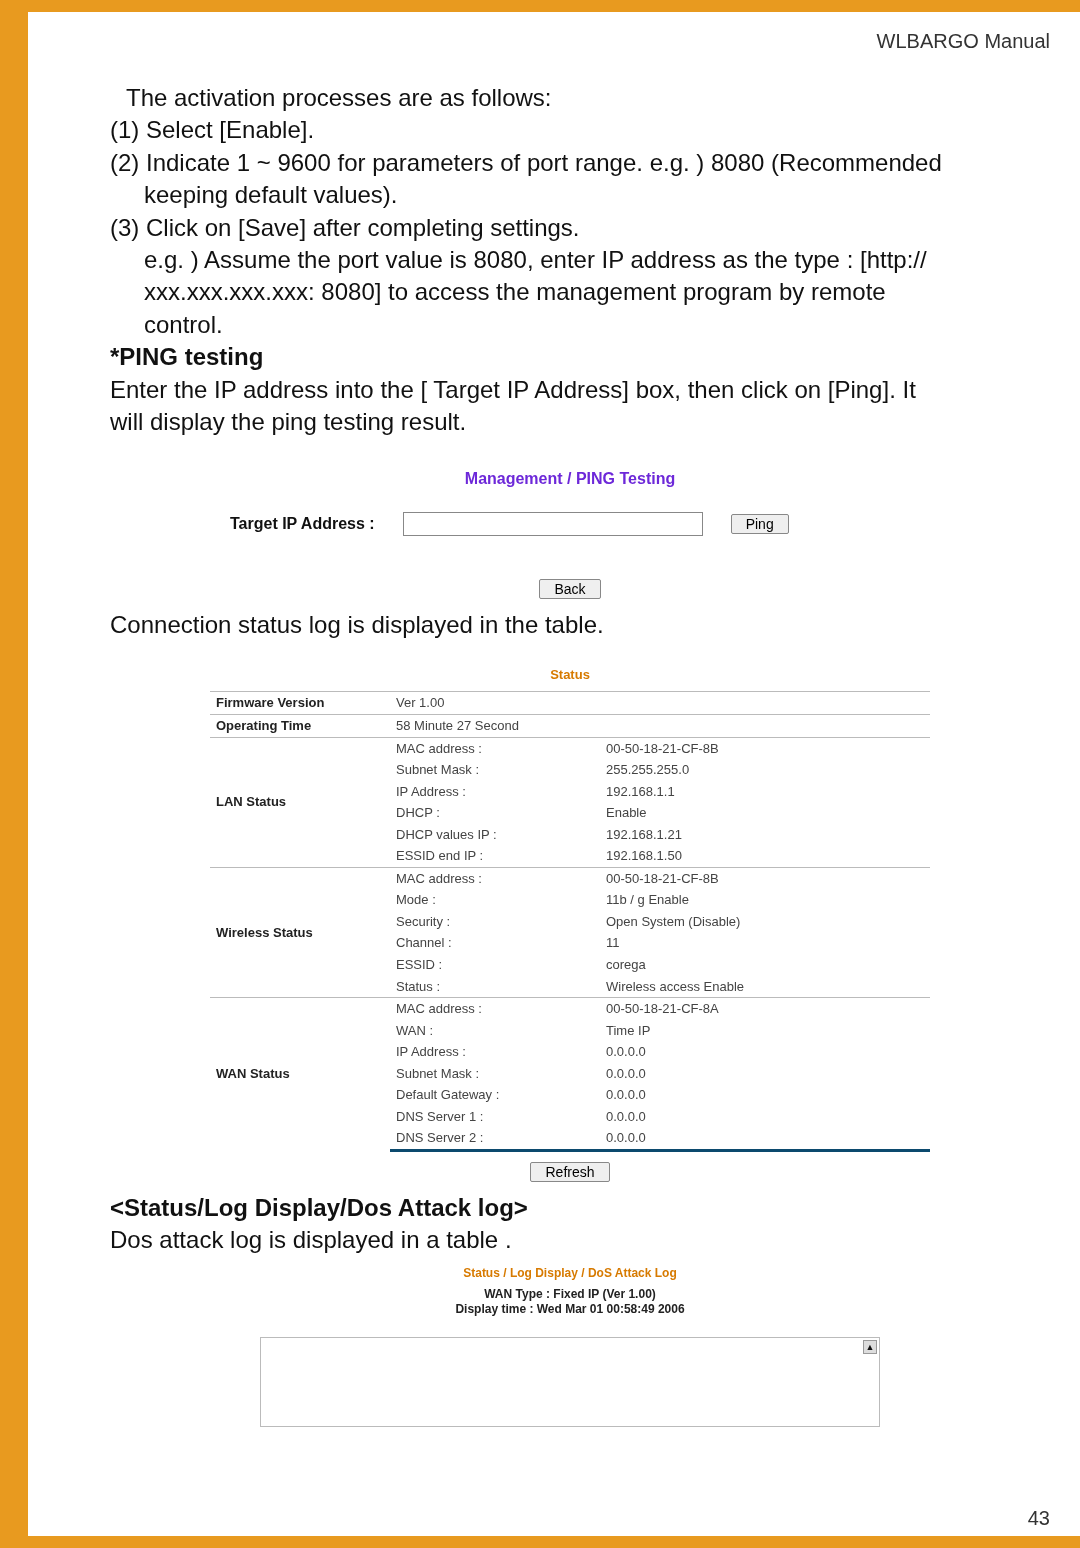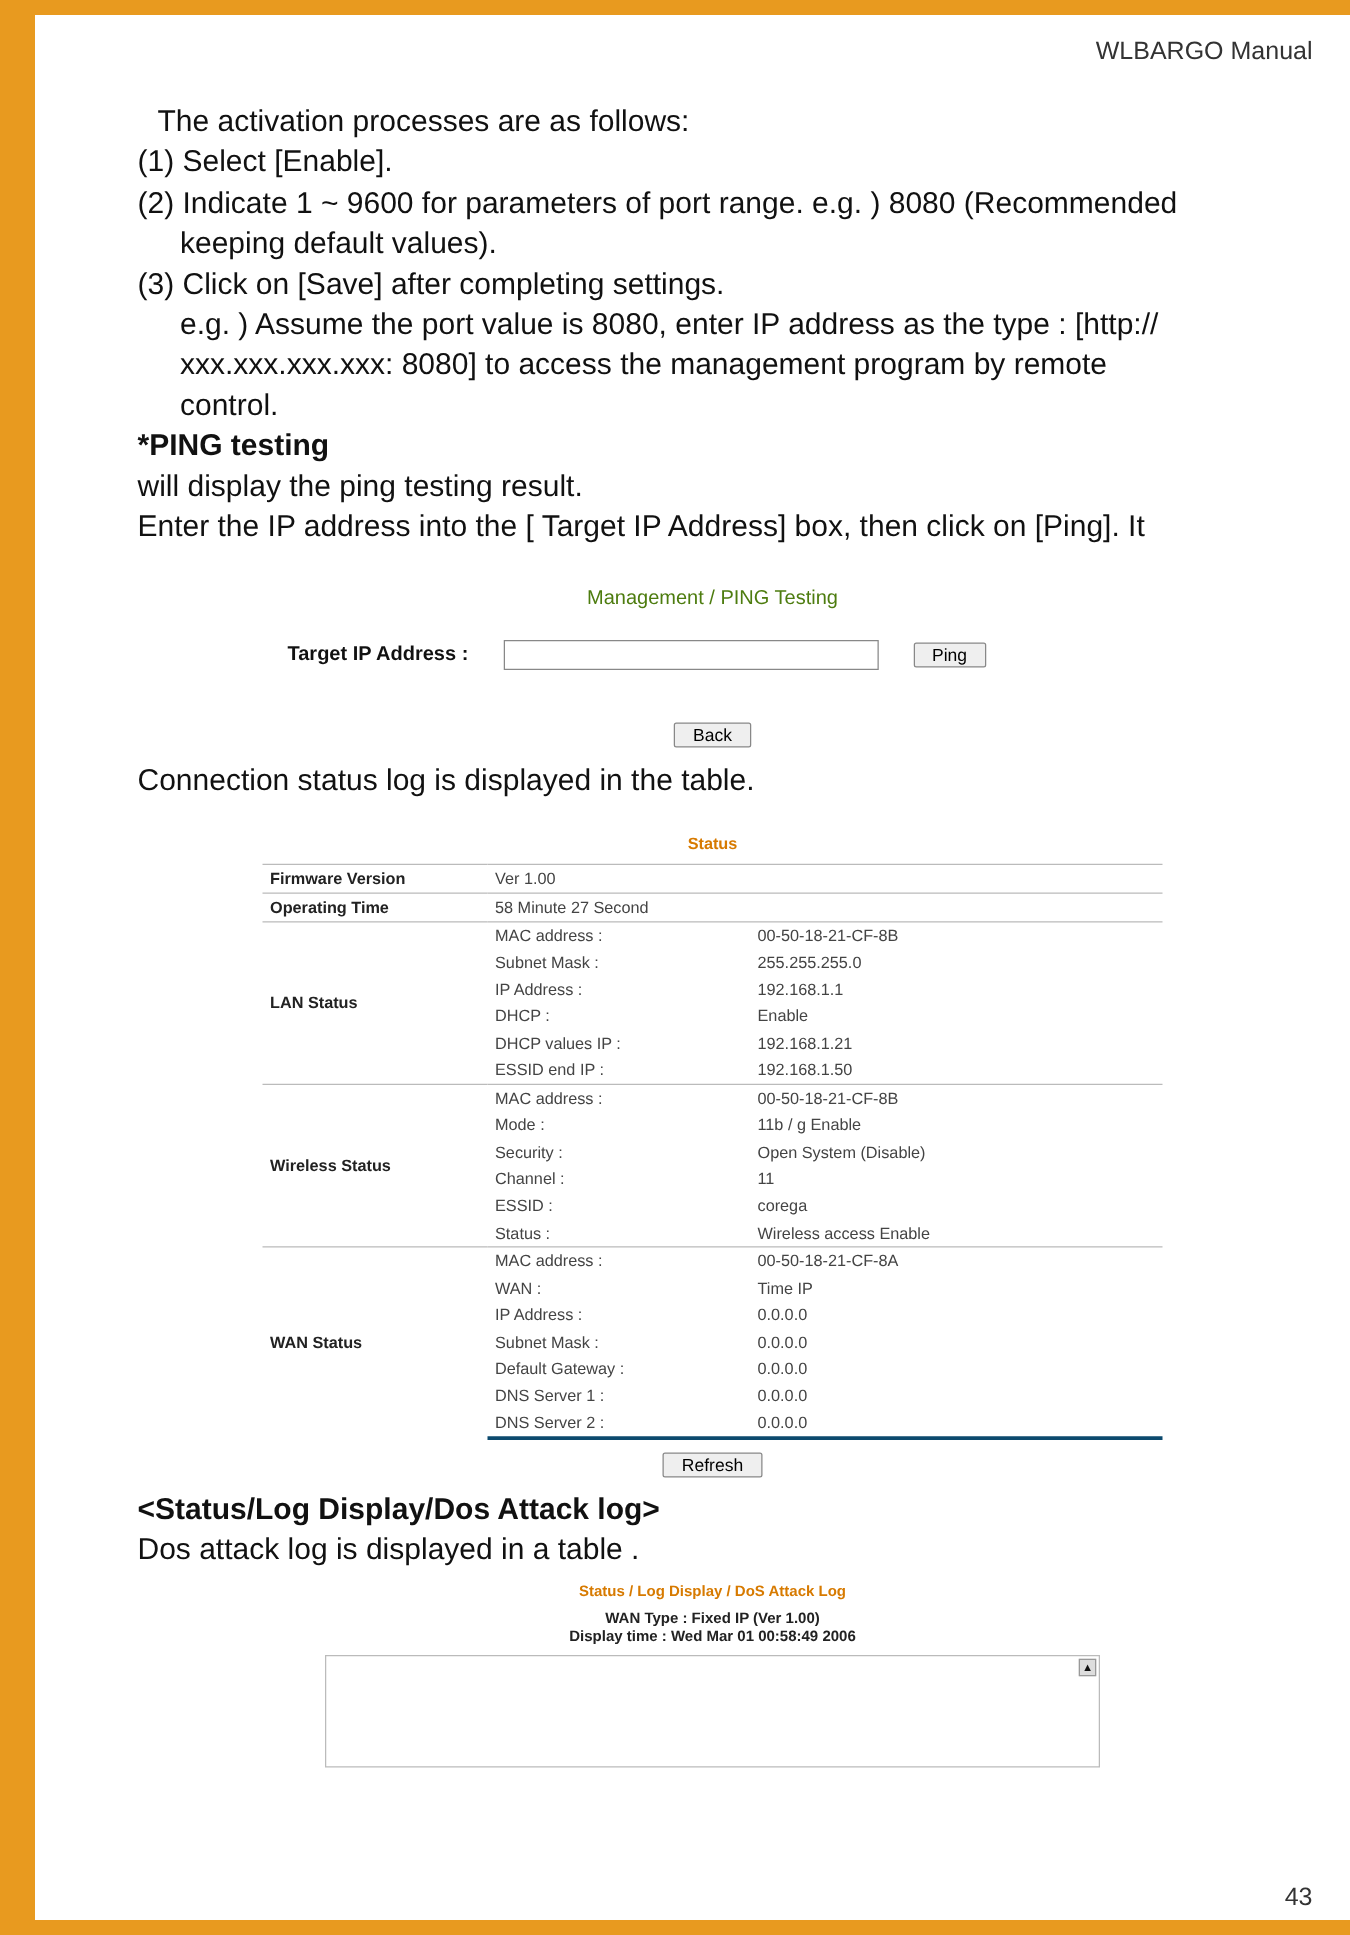--- a/index.html
+++ b/index.html
@@ -46,22 +46,22 @@
     margin-top: 24px;
   }
   
   .ping-panel {
     width: 680px;
     margin: 30px auto 10px auto;
     text-align: center;
     font-size: 16px;
   }
   .ping-title {
-    color: #4d7c0f;
-    font-weight: 400;
+    color: #6d28d9;
+    font-weight: 700;
     margin-bottom: 22px;
   }
   .ping-row {
     display: flex;
     align-items: center;
     gap: 28px;
     justify-content: flex-start;
     padding-left: 0;
   }
   .ping-label { font-weight: 700; color: #111; white-space: nowrap; }
@@ -114,21 +114,21 @@
     width: 620px;
     margin: 8px auto 0 auto;
     font-size: 12px;
     text-align: center;
   }
   .dos-title {
     color: #d77a00;
     font-weight: 700;
     margin-bottom: 6px;
   }
-  .dos-meta { font-weight: 700; color: #222; line-height: 1.3; margin-bottom: 6px; }
+  .dos-meta { font-weight: 700; color: #222; line-height: 1.3; margin-bottom: 19px; }
   .dos-box {
     width: 100%;
     height: 90px;
     border: 1px solid #bbb;
     background: #fff;
     position: relative;
   }
   .dos-scroll {
     position: absolute;
     right: 2px;
@@ -168,22 +168,22 @@
   <p style="padding-left:16px;">The activation processes are as follows:</p>
   <p>(1) Select [Enable].</p>
   <p>(2) Indicate 1 ~ 9600 for parameters of port range. e.g. ) 8080 (Recommended</p>
   <p class="indent" style="padding-left:34px;">keeping default values).</p>
   <p>(3) Click on [Save] after completing settings.</p>
   <p style="padding-left:34px;">e.g. ) Assume the port value is 8080, enter IP address as the type : [http://</p>
   <p style="padding-left:34px;">xxx.xxx.xxx.xxx: 8080] to access the management program by remote</p>
   <p style="padding-left:34px;">control.</p>
 
   <p class="section-heading">*PING testing</p>
+  <p>Enter the IP address into the [ Target IP Address] box, then click on [Ping]. It</p>
   <p>will display the ping testing result.</p>
-  <p>Enter the IP address into the [ Target IP Address] box, then click on [Ping]. It</p>
 
   <div class="ping-panel">
     <div class="ping-title">Management / PING Testing</div>
     <div class="ping-row">
       <span class="ping-label">Target IP Address :</span>
       <input class="ping-input" style="">
       <button class="btn">Ping</button>
     </div>
     <div class="ping-back">
       <button class="btn">Back</button>

